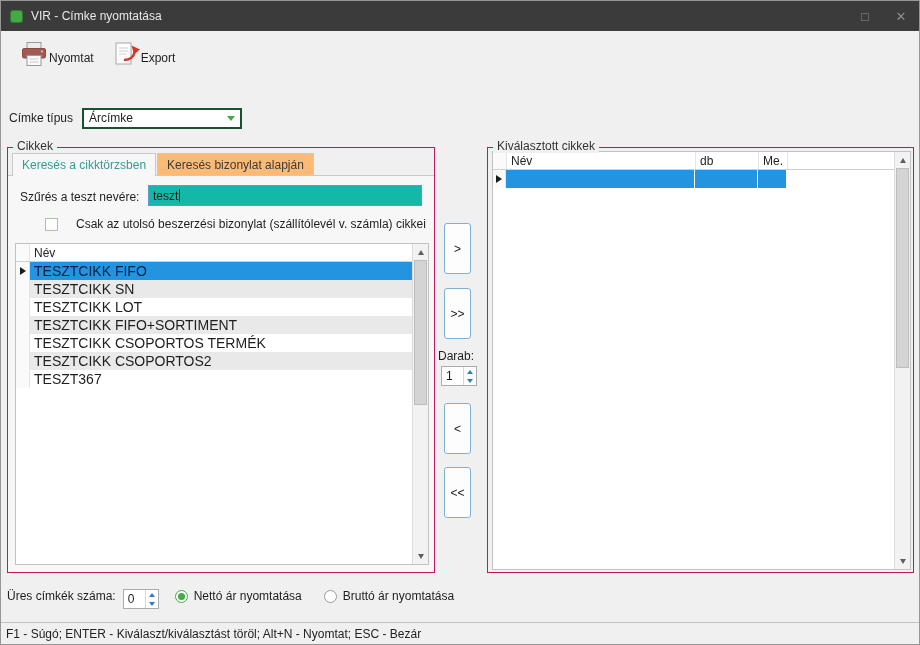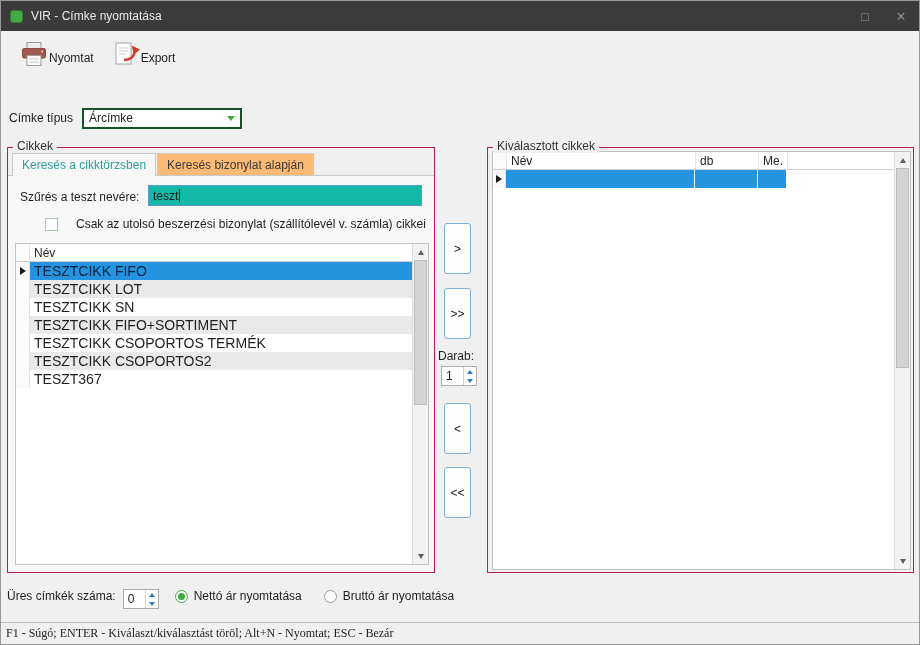--- a/index.html
+++ b/index.html
@@ -133,21 +133,21 @@
   .radio-item { display:flex; align-items:center; gap:6px; margin-left:16px; }
   .radio-item.second { margin-left:22px; }
   .radio { width:13px; height:13px; border-radius:50%; border:1px solid #9a9a9a; background:#fff; position:relative; }
   .radio.checked { border-color:var(--accent_green,#45a945); }
   .radio.checked::after { content:""; position:absolute; inset:2px; border-radius:50%;
     background:var(--accent_green,#45a945); }
 
   
   .statusbar { position:absolute; left:0; right:0; bottom:0; height:22px;
     background:#f0f0f0; border-top:1px solid #c2c2c2;
-    display:flex; align-items:center; padding-left:5px; color:#222;font-family:Liberation Serif, serif; }
+    display:flex; align-items:center; padding-left:5px; color:#222; }
 </style>
 </head>
 <body>
 
 <div class="window">
 
   <div class="titlebar">
     <span class="app-icon"></span>
     <span class="title">VIR - Címke nyomtatása</span>
     <div class="win-buttons">
@@ -220,25 +220,25 @@
         </div>
         <div class="grid-body">
           <div class="grow selected">
             <span class="ind">
                 <span class="arrow-right"></span>
               </span>
             <span class="cell">TESZTCIKK FIFO</span>
           </div>
           <div class="grow">
             <span class="ind"></span>
+            <span class="cell">TESZTCIKK SN</span>
+          </div>
+          <div class="grow">
+            <span class="ind"></span>
             <span class="cell">TESZTCIKK LOT</span>
-          </div>
-          <div class="grow">
-            <span class="ind"></span>
-            <span class="cell">TESZTCIKK SN</span>
           </div>
           <div class="grow">
             <span class="ind"></span>
             <span class="cell">TESZTCIKK FIFO+SORTIMENT</span>
           </div>
           <div class="grow">
             <span class="ind"></span>
             <span class="cell">TESZTCIKK CSOPORTOS TERMÉK</span>
           </div>
           <div class="grow">

